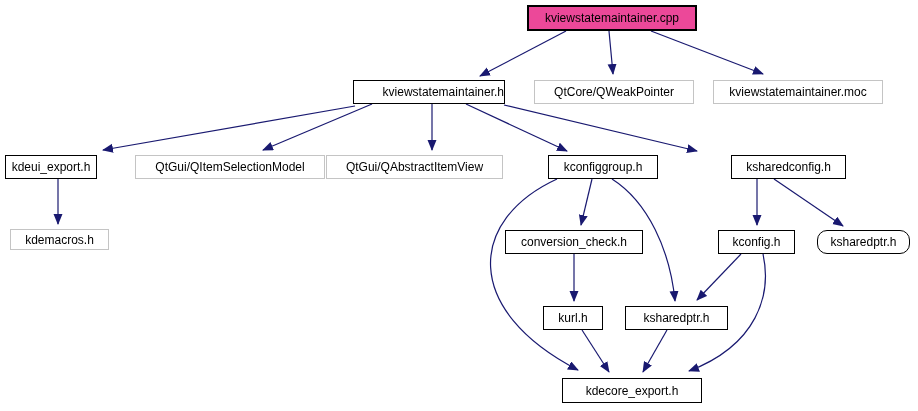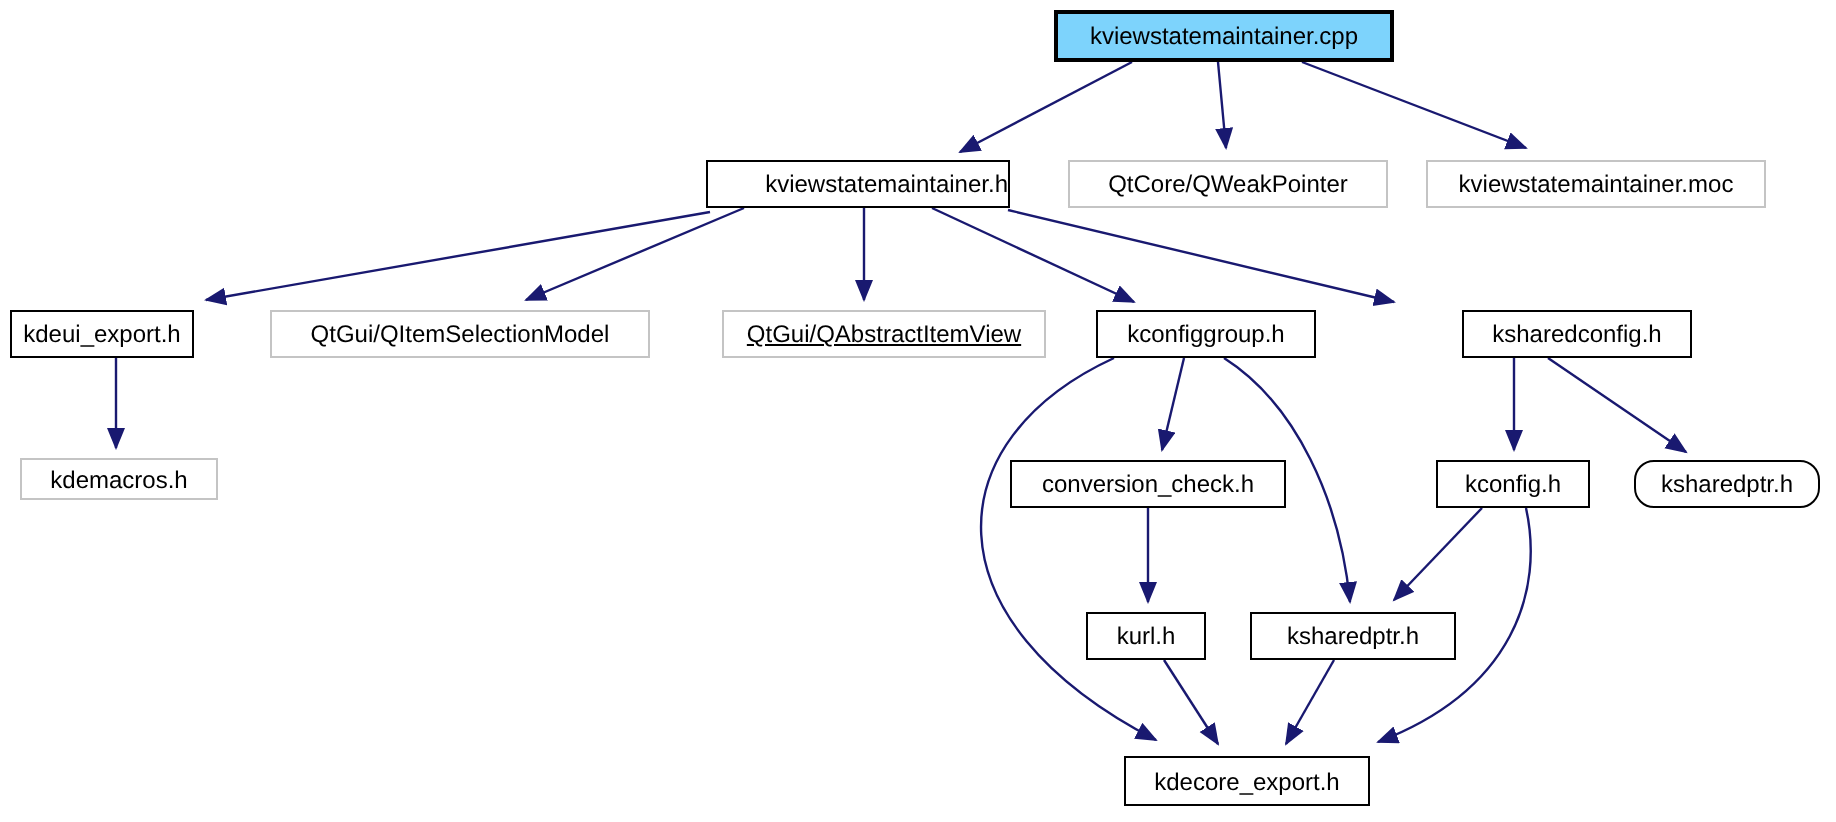--- a/index.html
+++ b/index.html
@@ -12,21 +12,21 @@
   }
   .canvas svg{position:absolute;left:0;top:0;}
   .node{
     position:absolute;
     box-sizing:border-box;
     background:#ffffff;
     display:flex;align-items:center;justify-content:center;
     font-size:12px;color:#000000;
     white-space:nowrap;
   }
-  .node.root{background:#7dd3fc;border:2px solid #000000;font-size:12px;}
+  .node.root{background:#ec4899;border:2px solid #000000;font-size:12px;}
   .node.internal{border:1.5px solid #000000;}
   .node.external{border:1px solid #c4c4c4;}
 </style>
 </head>
 <body>
 
 <div class="canvas">
   <svg width="918" height="411" viewBox="0 0 918 411">
     <defs>
       <marker id="arrow" markerUnits="userSpaceOnUse" markerWidth="12" markerHeight="10" refX="10" refY="4.5" orient="auto">
@@ -67,21 +67,21 @@
       </div>
       <div class="node external" style="left: 713px; top: 80px; width: 170px; height: 24px;">
         <span>kviewstatemaintainer.moc</span>
       </div>
       <div class="node internal" style="left: 5px; top: 155px; width: 92px; height: 24px;">
         <span>kdeui_export.h</span>
       </div>
       <div class="node external" style="left: 135px; top: 155px; width: 190px; height: 24px;">
         <span>QtGui/QItemSelectionModel</span>
       </div>
-      <div class="node external" style="left: 361px; top: 155px; width: 162px; height: 24px; text-decoration: underline;">
+      <div class="node external" style="left: 326px; top: 155px; width: 177px; height: 24px;">
         <span>QtGui/QAbstractItemView</span>
       </div>
       <div class="node internal" style="left: 548px; top: 155px; width: 110px; height: 24px;">
         <span>kconfiggroup.h</span>
       </div>
       <div class="node internal" style="left: 700px; top: 155px; width: 115px; height: 24px; margin-left: 31px;">
         <span>ksharedconfig.h</span>
       </div>
       <div class="node external" style="left: 10px; top: 229px; width: 99px; height: 21px;">
         <span>kdemacros.h</span>
@@ -94,17 +94,17 @@
       </div>
       <div class="node internal" style="left: 817px; top: 230px; width: 93px; height: 24px; border-radius: 10px;">
         <span>ksharedptr.h</span>
       </div>
       <div class="node internal" style="left: 543px; top: 306px; width: 60px; height: 24px;">
         <span>kurl.h</span>
       </div>
       <div class="node internal" style="left: 625px; top: 306px; width: 103px; height: 24px;">
         <span>ksharedptr.h</span>
       </div>
-      <div class="node internal" style="left: 562px; top: 378px; width: 123px; height: 25px;">
+      <div class="node internal" style="left: 562px; top: 378px; width: 140px; height: 25px;">
         <span>kdecore_export.h</span>
       </div>
     </div>
 </div>
 
 </body></html>

